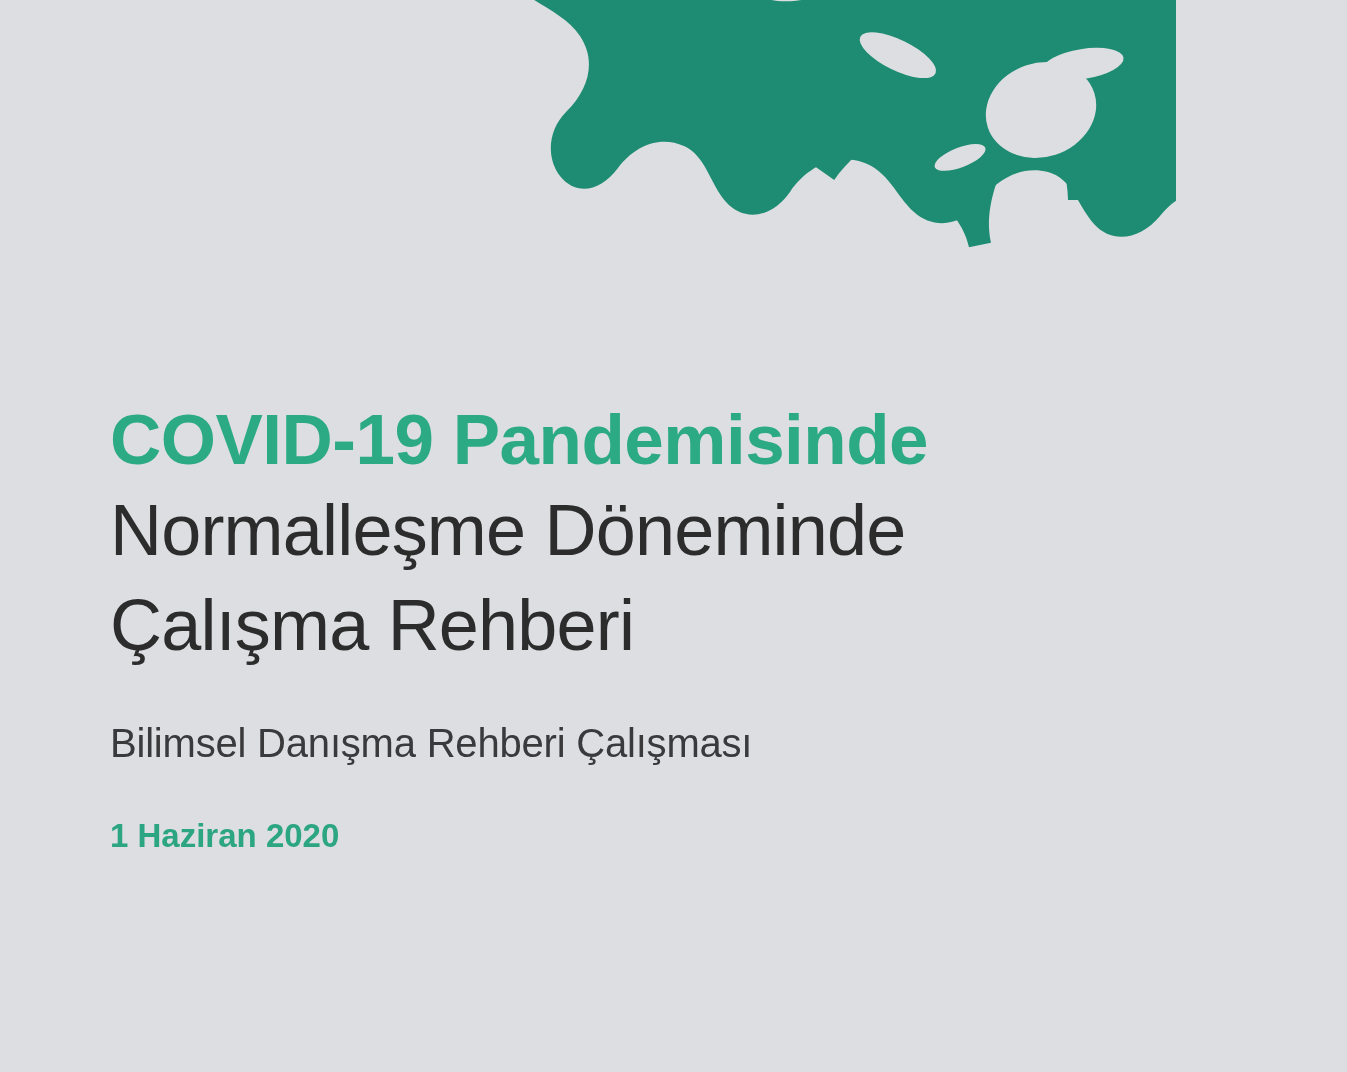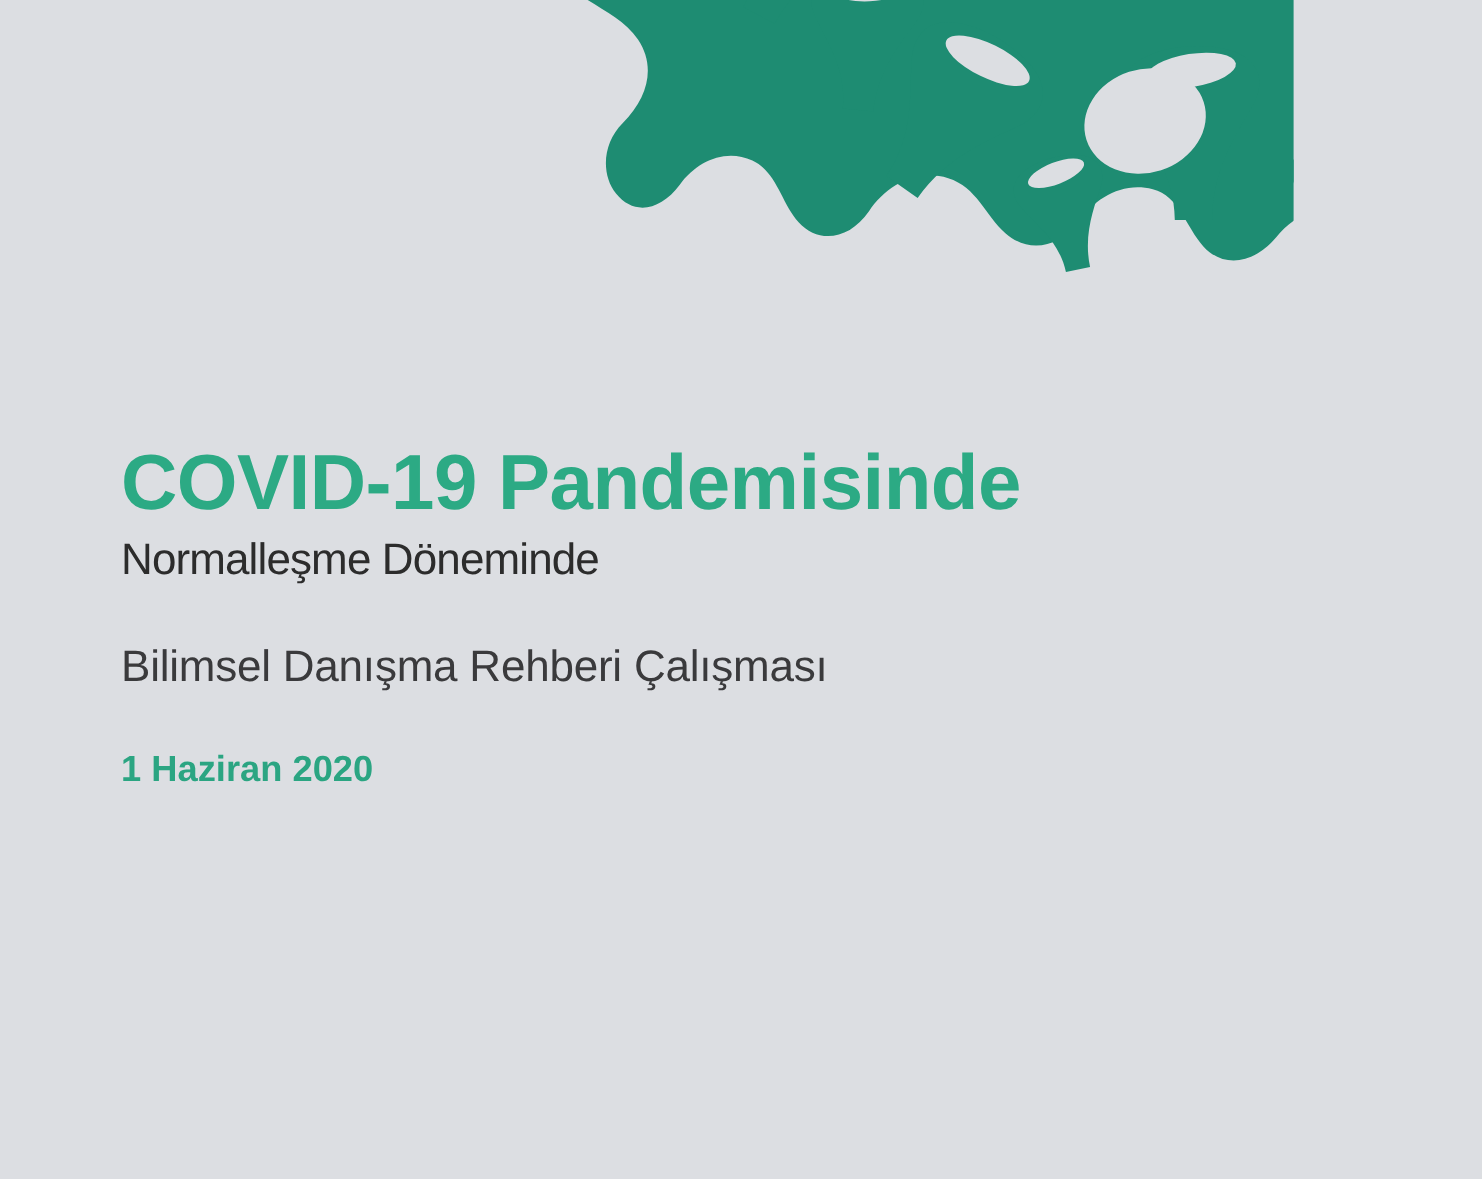--- a/index.html
+++ b/index.html
@@ -52,21 +52,21 @@
     font-weight: 700;
     line-height: 1.0;
     letter-spacing: -0.5px;
     color: #2caa84;
     margin: 0 0 8px 0;
     white-space: nowrap;
   }
 
   .title-main {
     margin: 0;
-    font-size: 40px;
+    font-size: 72px;
     font-weight: 400;
     line-height: 1.32;
     letter-spacing: -0.8px;
     color: #2c2c2c;
   }
   .title-main .tline {
     display: block;
     white-space: nowrap;
   }
 
@@ -163,20 +163,21 @@
       <ellipse cx="1041" cy="110" rx="56" ry="47" transform="rotate(-18 1041 110)" fill="#dcdee2"></ellipse>
     </svg>
   </div>
 
   <div class="cover-text">
 
     <h1 class="title-accent">COVID-19 Pandemisinde</h1>
 
     <h2 class="title-main">
       <span class="tline">Normalleşme Döneminde</span>
+      <span class="tline">Çalışma Rehberi</span>
     </h2>
 
     <p class="subtitle">Bilimsel Danışma Rehberi Çalışması</p>
 
     <p class="date-line">1 Haziran 2020</p>
 
   </div>
 
 </div>
 

